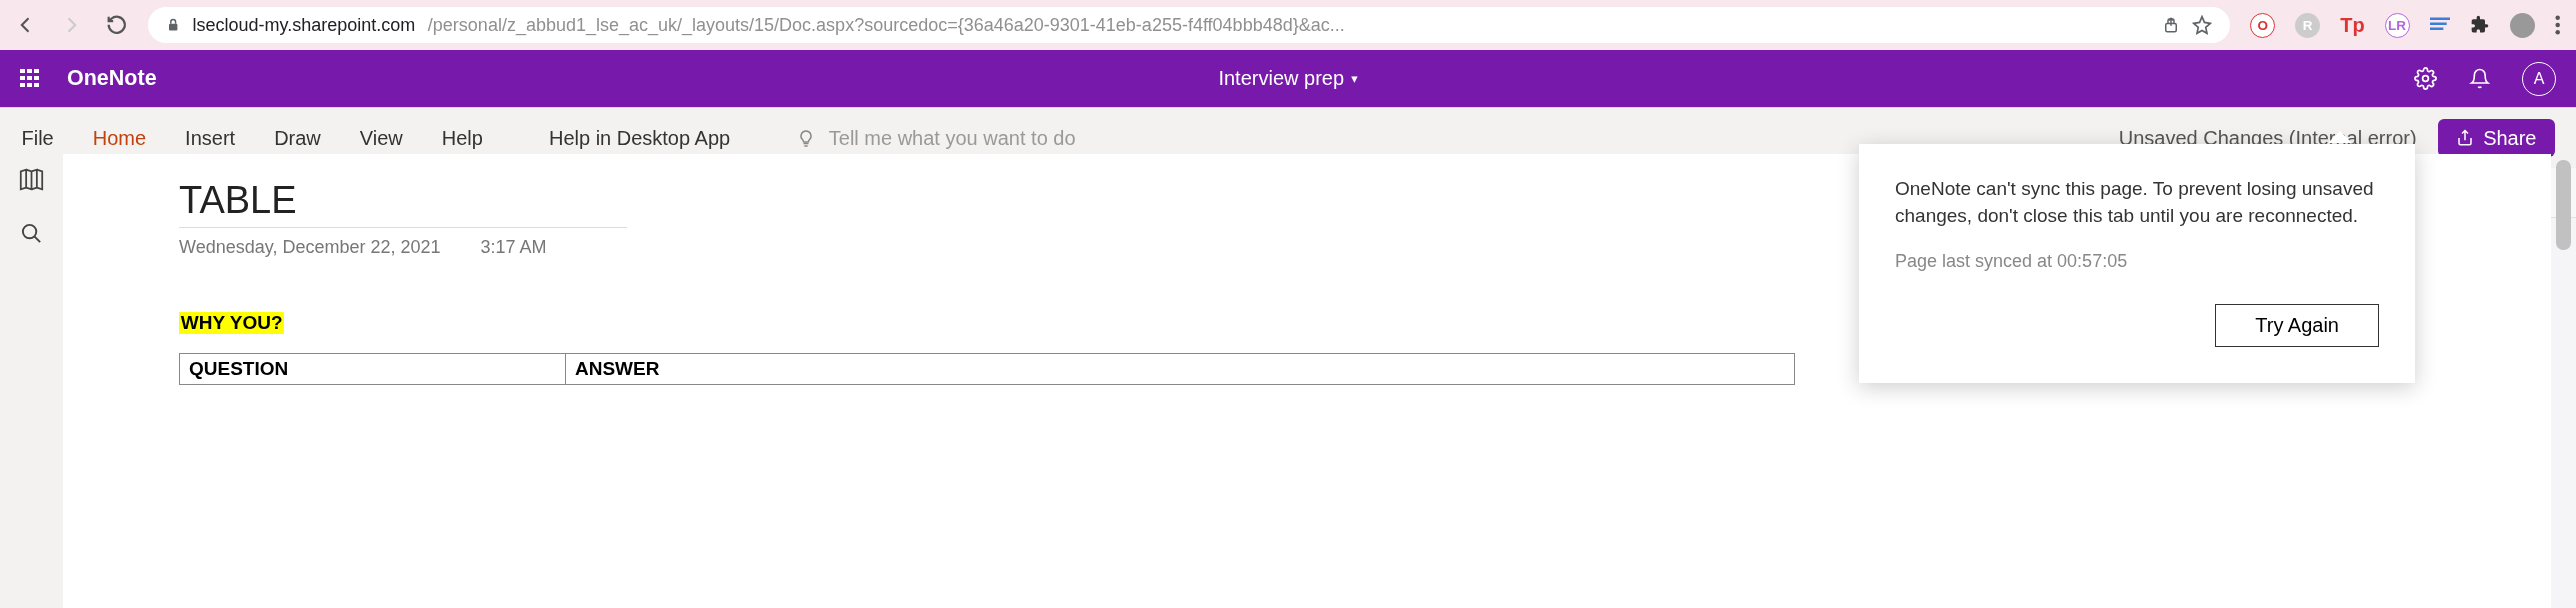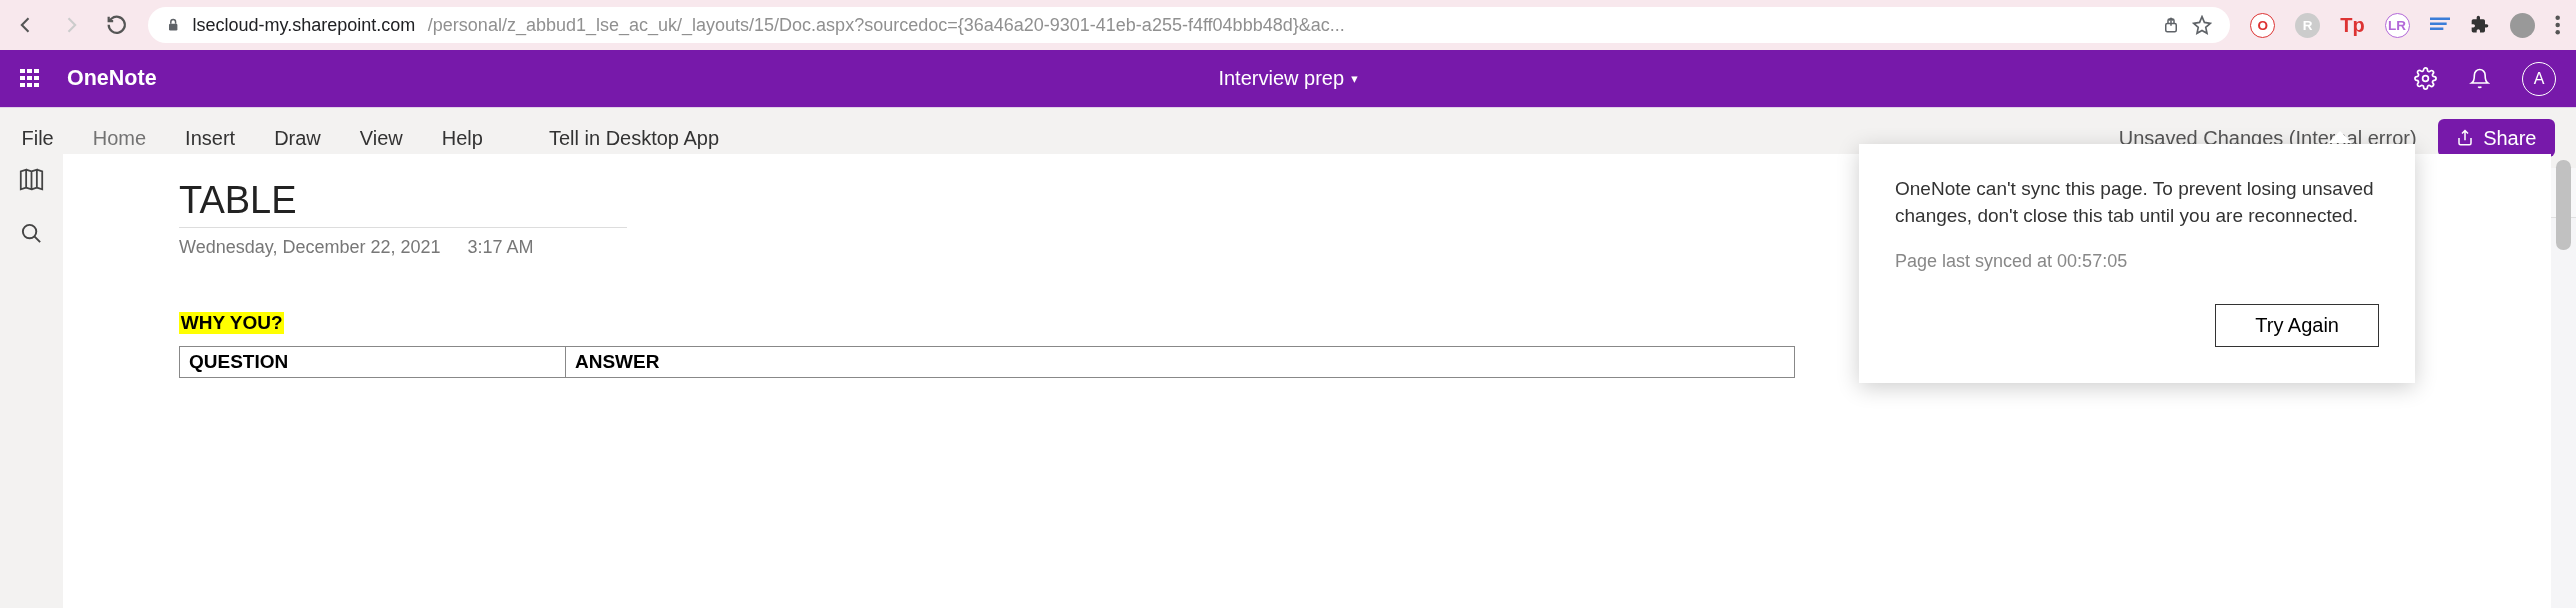--- a/index.html
+++ b/index.html
@@ -19,21 +19,21 @@
 .app-header { height: 57px; background: #7719aa; display: flex; align-items: center; color: #fff; padding: 16px 20px; }
 .waffle { width: 20px; height: 20px; display:grid; grid-template-columns:repeat(3,4.5px); grid-template-rows:repeat(3,4.5px); gap:2.7px; }
 .waffle span { background:#fff; width:4.5px; height:4.5px; }
 .app-name { font-size: 21.5px; font-weight: 600; margin-left: 27px; }
 .doc-title-wrap { position:absolute; left:50%; transform:translateX(-50%); display:flex; align-items:center; gap:7.2px; font-size:20px; }
 .header-right { margin-left:auto; display:flex; align-items:center; gap:32px; }
 .avatar { width:34px; height:34px; border:1.8px solid #fff; border-radius:50%; display:flex; align-items:center; justify-content:center; font-size:16px; }
 
 
 .ribbon-tabs { height: 61px; background:#f3f2f1; display:flex; align-items:center; padding:0 21.5px; gap:39px; font-size:20px; color:#333; border-top:0.9px solid #e0d0e8; }
-.ribbon-tabs .tab.active { color:#737373; position:relative; }
+.ribbon-tabs .tab.active { color:#c2410c; position:relative; }
 .ribbon-tabs .tab.active::after { content:""; position:absolute; left:0; right:0; bottom:-9px; height:3.6px; background:#7719aa; }
 .tab-spacer-right { margin-left:auto; display:flex; align-items:center; gap:21.5px; }
 .status-text { font-size:20px; color:#555; }
 .share-btn { background:#7719aa; color:#fff; padding:7.2px 18px; display:flex; align-items:center; gap:9px; font-size:20px; border-radius:6px; }
 .tellme { color:#999; font-size:20px; display:flex; align-items:center; gap:12.6px; }
 
 
 .ribbon-toolbar { height: 50px; background:#f8f8f9; border-bottom:0.9px solid #e0e0e0; display:flex; align-items:center; padding:0 20px; gap:5.4px; position:relative; }
 .tool-btn { min-width:30.5px; height:36px; display:flex; align-items:center; justify-content:center; font-size:20px; color:#444; padding:0 5.4px; }
 .sep { width:0.9px; height:32px; background:#ddd; margin:0 9px; }
@@ -43,23 +43,23 @@
 .color-underline::after { content:""; position:absolute; left:3.6px; right:12.6px; bottom:1.8px; height:3.6px; }
 .yellow-u::after{ background:#ffeb00; }
 .red-u::after{ background:#e81123; }
 
 
 .left-rail { position:absolute; left:0; top:154px; width:63px; bottom:0; background:#f3f2f1; display:flex; flex-direction:column; align-items:center; padding-top:12.6px; gap:30.5px; color:#444; }
 
 
 .page { position:absolute; left:63px; right:25px; top:154px; bottom:0; background:#fff; padding:25px 116px; }
 .page-title { font-size:38px; color:#222; border-bottom:0.9px solid #ddd; padding-bottom:5.4px; width:fit-content; min-width:448px; }
-.page-meta { display:flex; gap:27px; color:#777; font-size:18px; margin-top:9px; }
+.page-meta { display:flex; gap:40px; color:#777; font-size:18px; margin-top:9px; }
 .hl { background:#ffff00; font-weight:bold; font-size:19px; margin-top:54px; display:inline-block; padding:0 1.8px; }
-.tbl { border-collapse:collapse; margin-top:12px; }
+.tbl { border-collapse:collapse; margin-top:19px; }
 .tbl td { border:0.9px solid #888; padding:3.6px 9px; font-size:19px; font-weight:bold; }
 .tbl td:first-child{ width:386px; } .tbl td:last-child{ width:1229px; }
 
 
 .popup { position:absolute; top:144px; right:161px; width:556px; background:#fff; box-shadow:0 5.4px 21.5px rgba(0,0,0,0.2); padding:30.5px 36px 36px; z-index:50; }
 .popup::before { content:""; position:absolute; top:-12.6px; right:63px; width:0; height:0; border-left:12.6px solid transparent; border-right:12.6px solid transparent; border-bottom:12.6px solid #fff; }
 .popup .msg { font-size:19px; color:#333; line-height:1.45; }
 .popup .sync { font-size:18px; color:#888; margin-top:21.5px; }
 .popup .try { margin-top:32px; float:right; border:1.8px solid #333; padding:9px 39px; font-size:20px; background:#fff; }
 
@@ -180,21 +180,27 @@
   </div>
 </div>
 
 <div class="ribbon-tabs">
   <span class="tab">File</span>
   <span class="tab active">Home</span>
   <span class="tab">Insert</span>
   <span class="tab">Draw</span>
   <span class="tab">View</span>
   <span class="tab">Help</span>
-  <span style="margin-left:27px">Tell in Desktop App</span>
+  <span style="margin-left:27px">Help in Desktop App</span>
+  <span class="tellme" style="margin-left:27px">
+    <svg width="20" height="25" viewBox="0 0 24 24" fill="none" stroke="#888" stroke-width="1.7">
+        <path d="M9 18h6M10 21h4M12 3a6 6 0 0 0-4 10.5c.7.8 1 1.5 1 2.5h6c0-1 .3-1.7 1-2.5A6 6 0 0 0 12 3z"></path>
+      </svg>
+    <span>Tell me what you want to do</span>
+  </span>
   <div class="tab-spacer-right">
     <span class="status-text">Unsaved Changes (Internal error)</span>
     <div class="share-btn">
       <svg width="18" height="18" viewBox="0 0 24 24" fill="none" stroke="#fff" stroke-width="2">
           <path d="M4 12v7a2 2 0 0 0 2 2h12a2 2 0 0 0 2-2v-7M16 6l-4-4-4 4M12 2v13"></path>
         </svg>
       <span>Share</span>
     </div>
   </div>
 </div>

